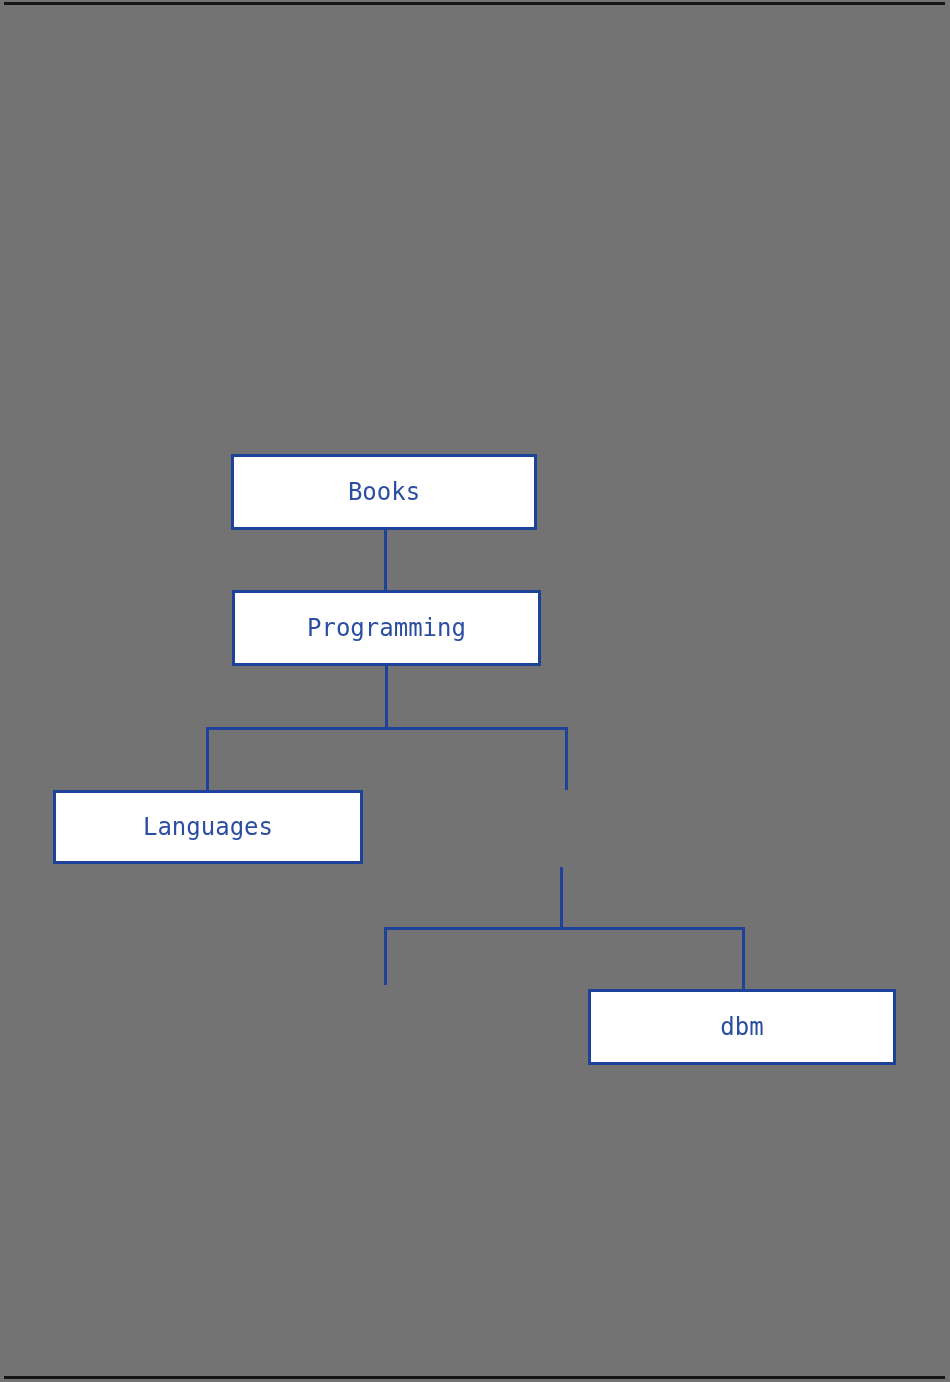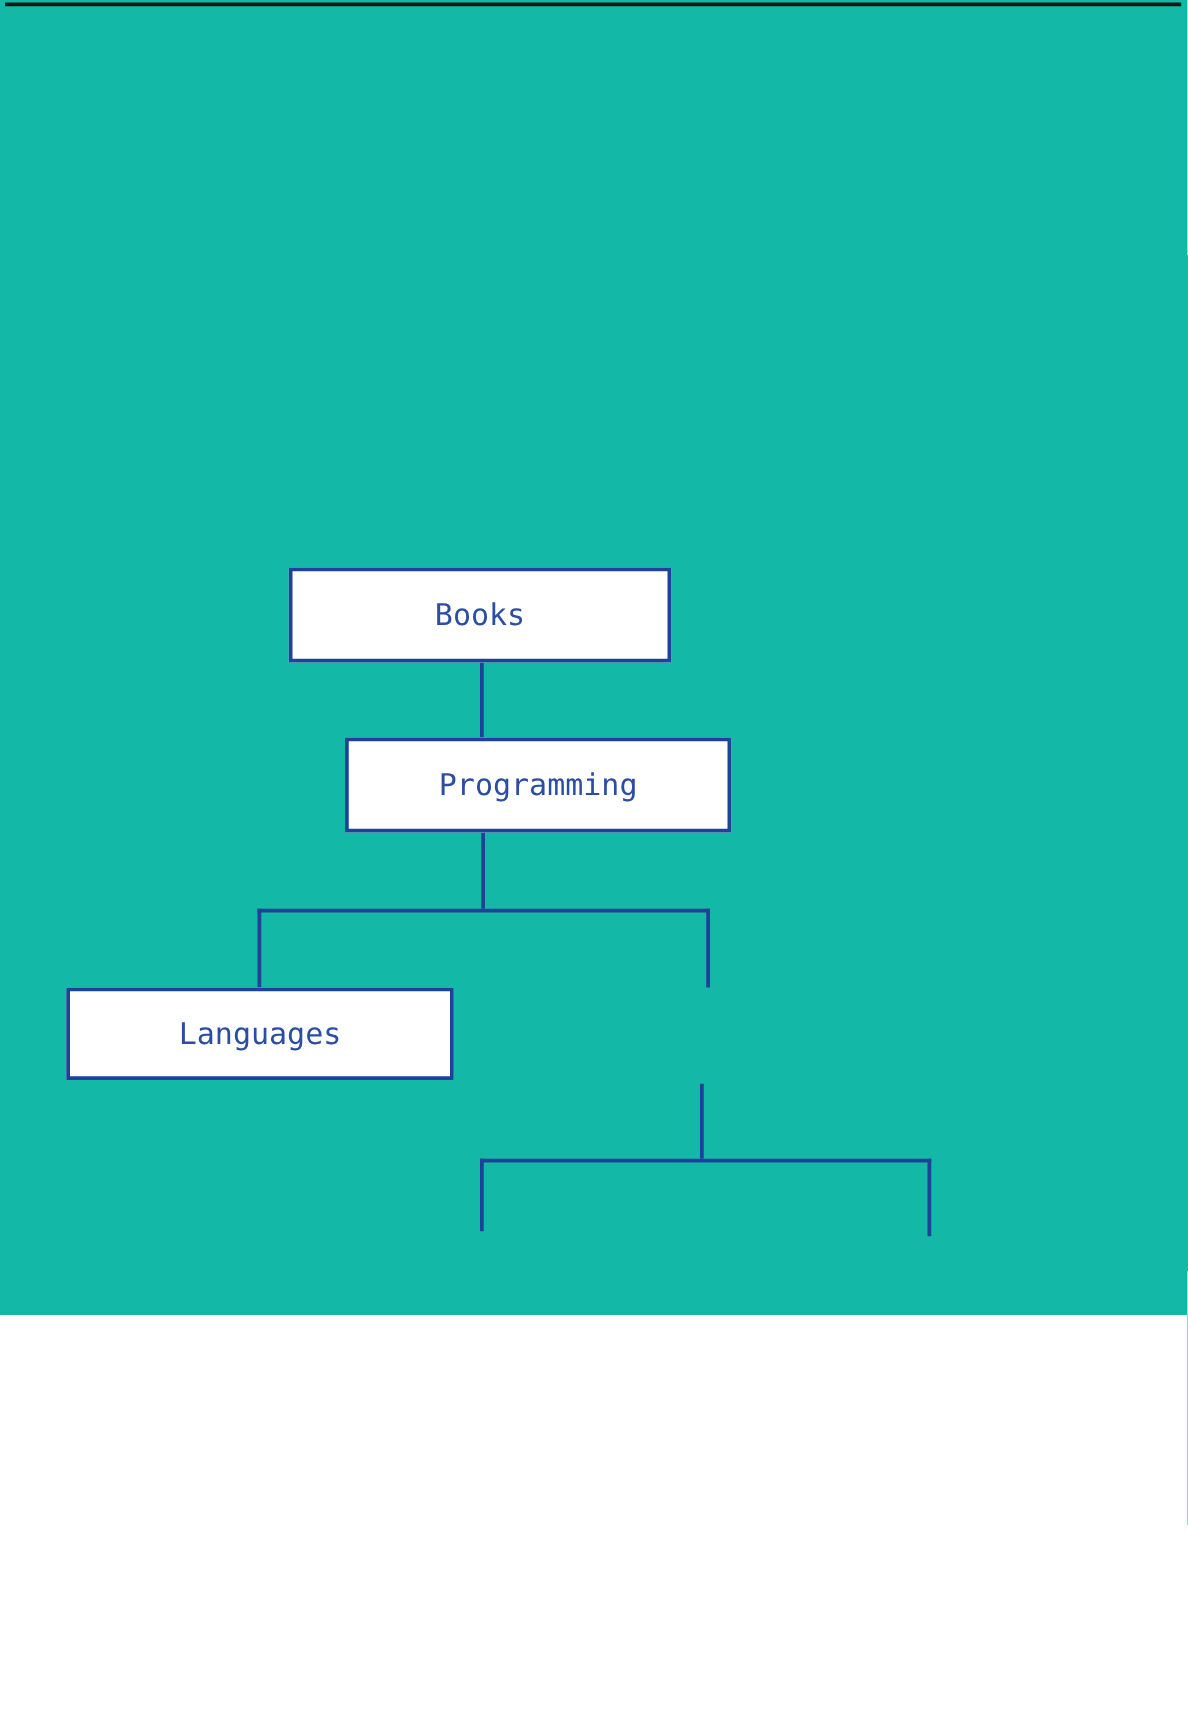--- a/index.html
+++ b/index.html
@@ -3,22 +3,22 @@
 <meta charset="utf-8">
 <style>
   html, body {
     margin: 0;
     padding: 0;
     background: #ffffff;
   }
   .page {
     position: relative;
     width: 950px;
-    height: 1052px;
-    background: #14b8a6;
+    height: 1382px;
+    background: #737373;
     overflow: hidden;
     font-family: "DejaVu Sans Mono", monospace;
   }
   .page-rule {
     position: absolute;
     left: 4px;
     width: 941px;
     height: 3px;
     background: #161616;
   }
@@ -42,21 +42,21 @@
     font-family: "DejaVu Sans Mono", monospace;
     white-space: nowrap;
   }
   .edge {
     position: absolute;
     background: #1e429a;
   }
 
   
   .node-books       { left: 231px; top: 454px; width: 306px; height: 76px; }
-  .node-programming { left: 232px; top: 590px; width: 309px; height: 76px; margin-left: 44px; }
+  .node-programming { left: 232px; top: 590px; width: 309px; height: 76px; }
   .node-languages   { left:  53px; top: 790px; width: 310px; height: 74px; }
   .node-databases   { left: 406px; top: 790px; width: 311px; height: 77px; }
   .node-mongodb     { left: 230px; top: 985px; width: 311px; height: 78px; }
   .node-dbm         { left: 588px; top: 989px; width: 308px; height: 76px; }
 
   
   .edge-books-down          { left: 384px; top: 530px; width: 3px;   height: 60px; }
   .edge-programming-down    { left: 385px; top: 666px; width: 3px;   height: 61px; }
   .edge-programming-rail    { left: 206px; top: 727px; width: 362px; height: 3px;  }
   .edge-languages-drop      { left: 206px; top: 727px; width: 3px;   height: 63px; }
@@ -92,18 +92,21 @@
     <div class="node node-programming">
       <span>Programming</span>
     </div>
 
     <div class="node node-languages">
       <span>Languages</span>
     </div>
 
 
 
+    <div class="node node-dbm">
+      <span>dbm</span>
+    </div>
 
   </div>
 
   <div class="page-rule bottom"></div>
 
 </div>
 
 </body></html>

